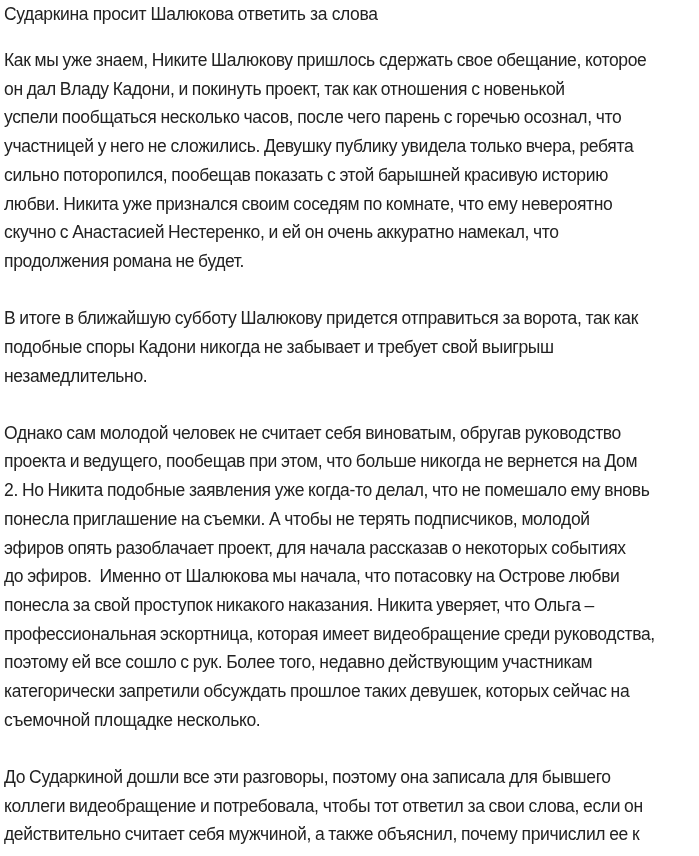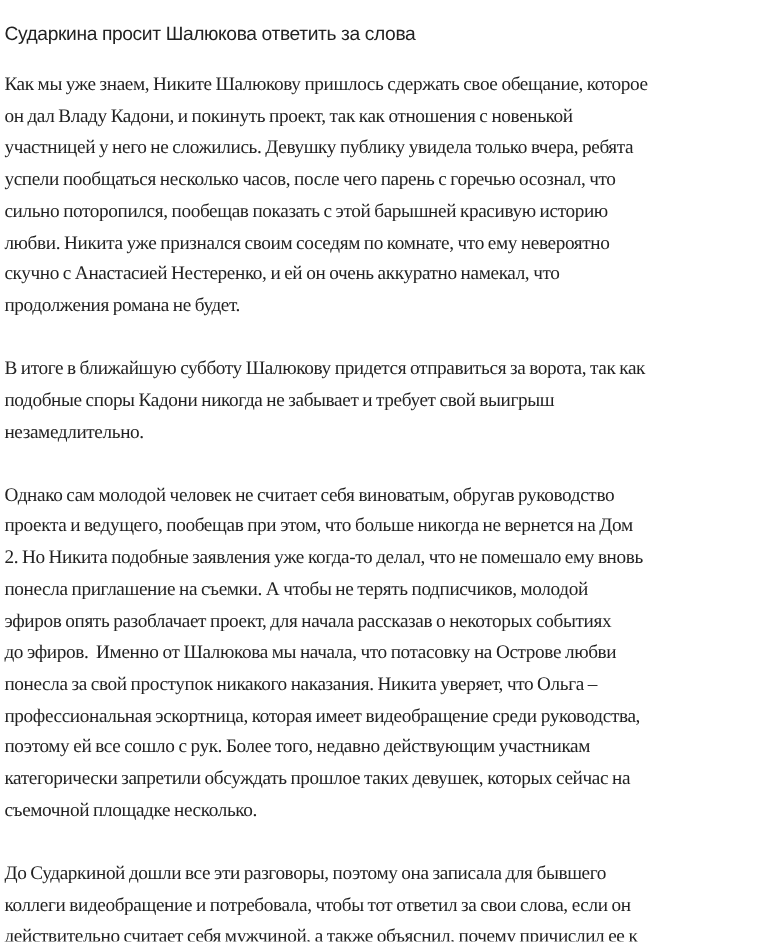--- a/index.html
+++ b/index.html
@@ -14,48 +14,47 @@
       font-family: "Liberation Sans", sans-serif;
       color: #222222;
     }
     .doc {
       padding: 0 4px 0 4px;
     }
     .title {
       font-size: 17.5px;
       line-height: 24px;
       margin: 0;
-      padding-top: 18px;
+      padding-top: 2px;
       font-weight: normal;
       letter-spacing: -0.35px;
     }
     .para {
       font-size: 17.5px;
       line-height: 28.7px;
       margin: 0;
       letter-spacing: -0.35px;
       word-spacing: -0.5px;
-      font-family: Liberation Serif, serif;
     }
     .gap-title { height: 20px; }
     .gap { height: 28.5px; }
     .line { display: block; white-space: nowrap; }
   </style>
 </head>
 <body>
 
 <div class="doc">
   <h1 class="title">Сударкина просит Шалюкова ответить за слова</h1>
   <div class="gap-title"></div>
 
   <p class="para">
     <span class="line">Как мы уже знаем, Никите Шалюкову пришлось сдержать свое обещание, которое</span>
     <span class="line">он дал Владу Кадони, и покинуть проект, так как отношения с новенькой</span>
+    <span class="line">успели пообщаться несколько часов, после чего парень с горечью осознал, что</span>
     <span class="line">участницей у него не сложились. Девушку публику увидела только вчера, ребята</span>
-    <span class="line">успели пообщаться несколько часов, после чего парень с горечью осознал, что</span>
     <span class="line">сильно поторопился, пообещав показать с этой барышней красивую историю</span>
     <span class="line">любви. Никита уже признался своим соседям по комнате, что ему невероятно</span>
     <span class="line">скучно с Анастасией Нестеренко, и ей он очень аккуратно намекал, что</span>
     <span class="line">продолжения романа не будет.</span>
   </p>
   <div class="gap"></div>
 
   <p class="para">
     <span class="line">В итоге в ближайшую субботу Шалюкову придется отправиться за ворота, так как</span>
     <span class="line">подобные споры Кадони никогда не забывает и требует свой выигрыш</span>

